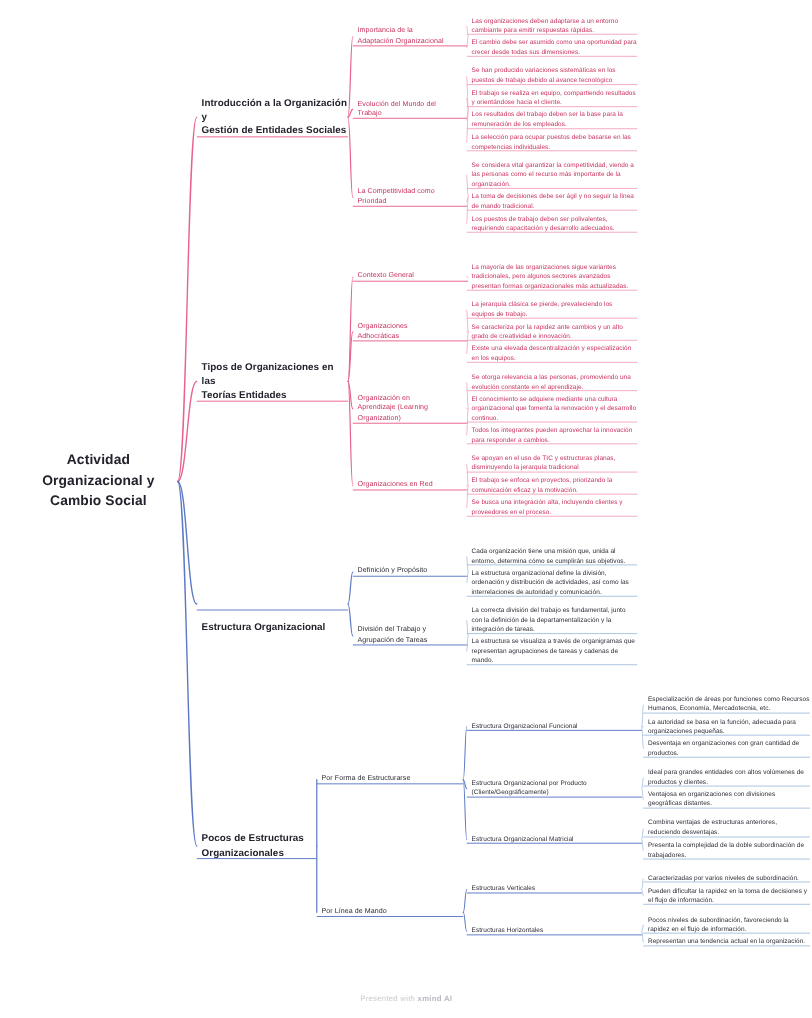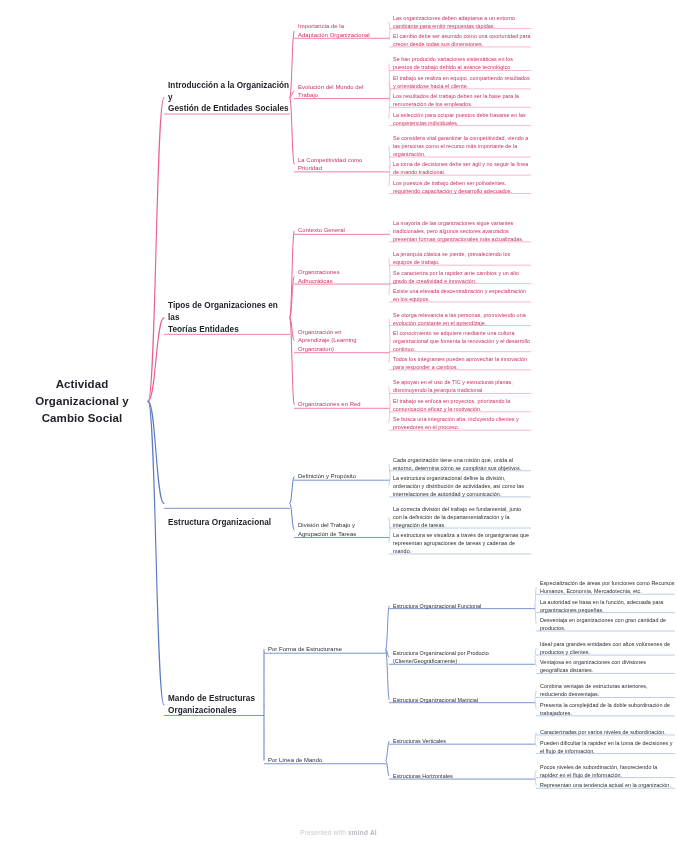--- a/index.html
+++ b/index.html
@@ -223,21 +223,21 @@
       <div class="node leaf-node pink" style="left: 393px; width: 138px; top: 396.807px;">El trabajo se enfoca en proyectos, priorizando la comunicación eficaz y la motivación.</div>
       <div class="node leaf-node pink" style="left: 393px; width: 138px; top: 415.193px;">Se busca una integración alta, incluyendo clientes y proveedores en el proceso.</div>
       <div class="node main-node" style="left: 168px; width: 122px; top: 497.334px; margin-top: 20px;">Estructura Organizacional</div>
       <div class="node sub-node blue" style="left: 298px; width: 92px; top: 472.199px;">Definición y Propósito</div>
       <div class="node leaf-node blue" style="left: 393px; width: 138px; top: 455.735px;">Cada organización tiene una misión que, unida al entorno, determina cómo se cumplirán sus objetivos.</div>
       <div class="node leaf-node blue" style="left: 393px; width: 138px; top: 473.892px;">La estructura organizacional define la división, ordenación y distribución de actividades, así como las interrelaciones de autoridad y comunicación.</div>
       <div class="node sub-node blue" style="left: 298px; width: 92px; top: 521.469px;">División del Trabajo y
 Agrupación de Tareas</div>
       <div class="node leaf-node blue" style="left: 393px; width: 138px; top: 505.005px;">La correcta división del trabajo es fundamental, junto con la definición de la departamentalización y la integración de tareas.</div>
       <div class="node leaf-node blue" style="left: 393px; width: 138px; top: 530.933px;">La estructura se visualiza a través de organigramas que representan agrupaciones de tareas y cadenas de mando.</div>
-      <div class="node main-node" style="left: 168px; width: 96px; top: 693.484px;">Mando de Estructuras
+      <div class="node main-node" style="left: 168px; width: 96px; top: 693.484px;">Pocos de Estructuras
 Organizacionales</div>
       <div class="node sub-node blue" style="left: 268px; width: 118px; top: 645.21px;">Por Forma de Estructurarse</div>
       <div class="node leaf-node blue" style="left: 393px; width: 142px; top: 601.632px;">Estructura Organizacional Funcional</div>
       <div class="node leaf-node blue" style="left: 540px; width: 135px; top: 579.247px;">Especialización de áreas por funciones como Recursos Humanos, Economía, Mercadotecnia, etc.</div>
       <div class="node leaf-node blue" style="left: 540px; width: 135px; top: 597.632px;">La autoridad se basa en la función, adecuada para organizaciones pequeñas.</div>
       <div class="node leaf-node blue" style="left: 540px; width: 135px; top: 616.018px;">Desventaja en organizaciones con gran cantidad de productos.</div>
       <div class="node leaf-node blue" style="left: 393px; width: 142px; top: 649.253px;">Estructura Organizacional por Producto
 (Cliente/Geográficamente)</div>
       <div class="node leaf-node blue" style="left: 540px; width: 135px; top: 640.06px;">Ideal para grandes entidades con altos volúmenes de productos y clientes.</div>
       <div class="node leaf-node blue" style="left: 540px; width: 135px; top: 658.445px;">Ventajosa en organizaciones con divisiones geográficas distantes.</div>

